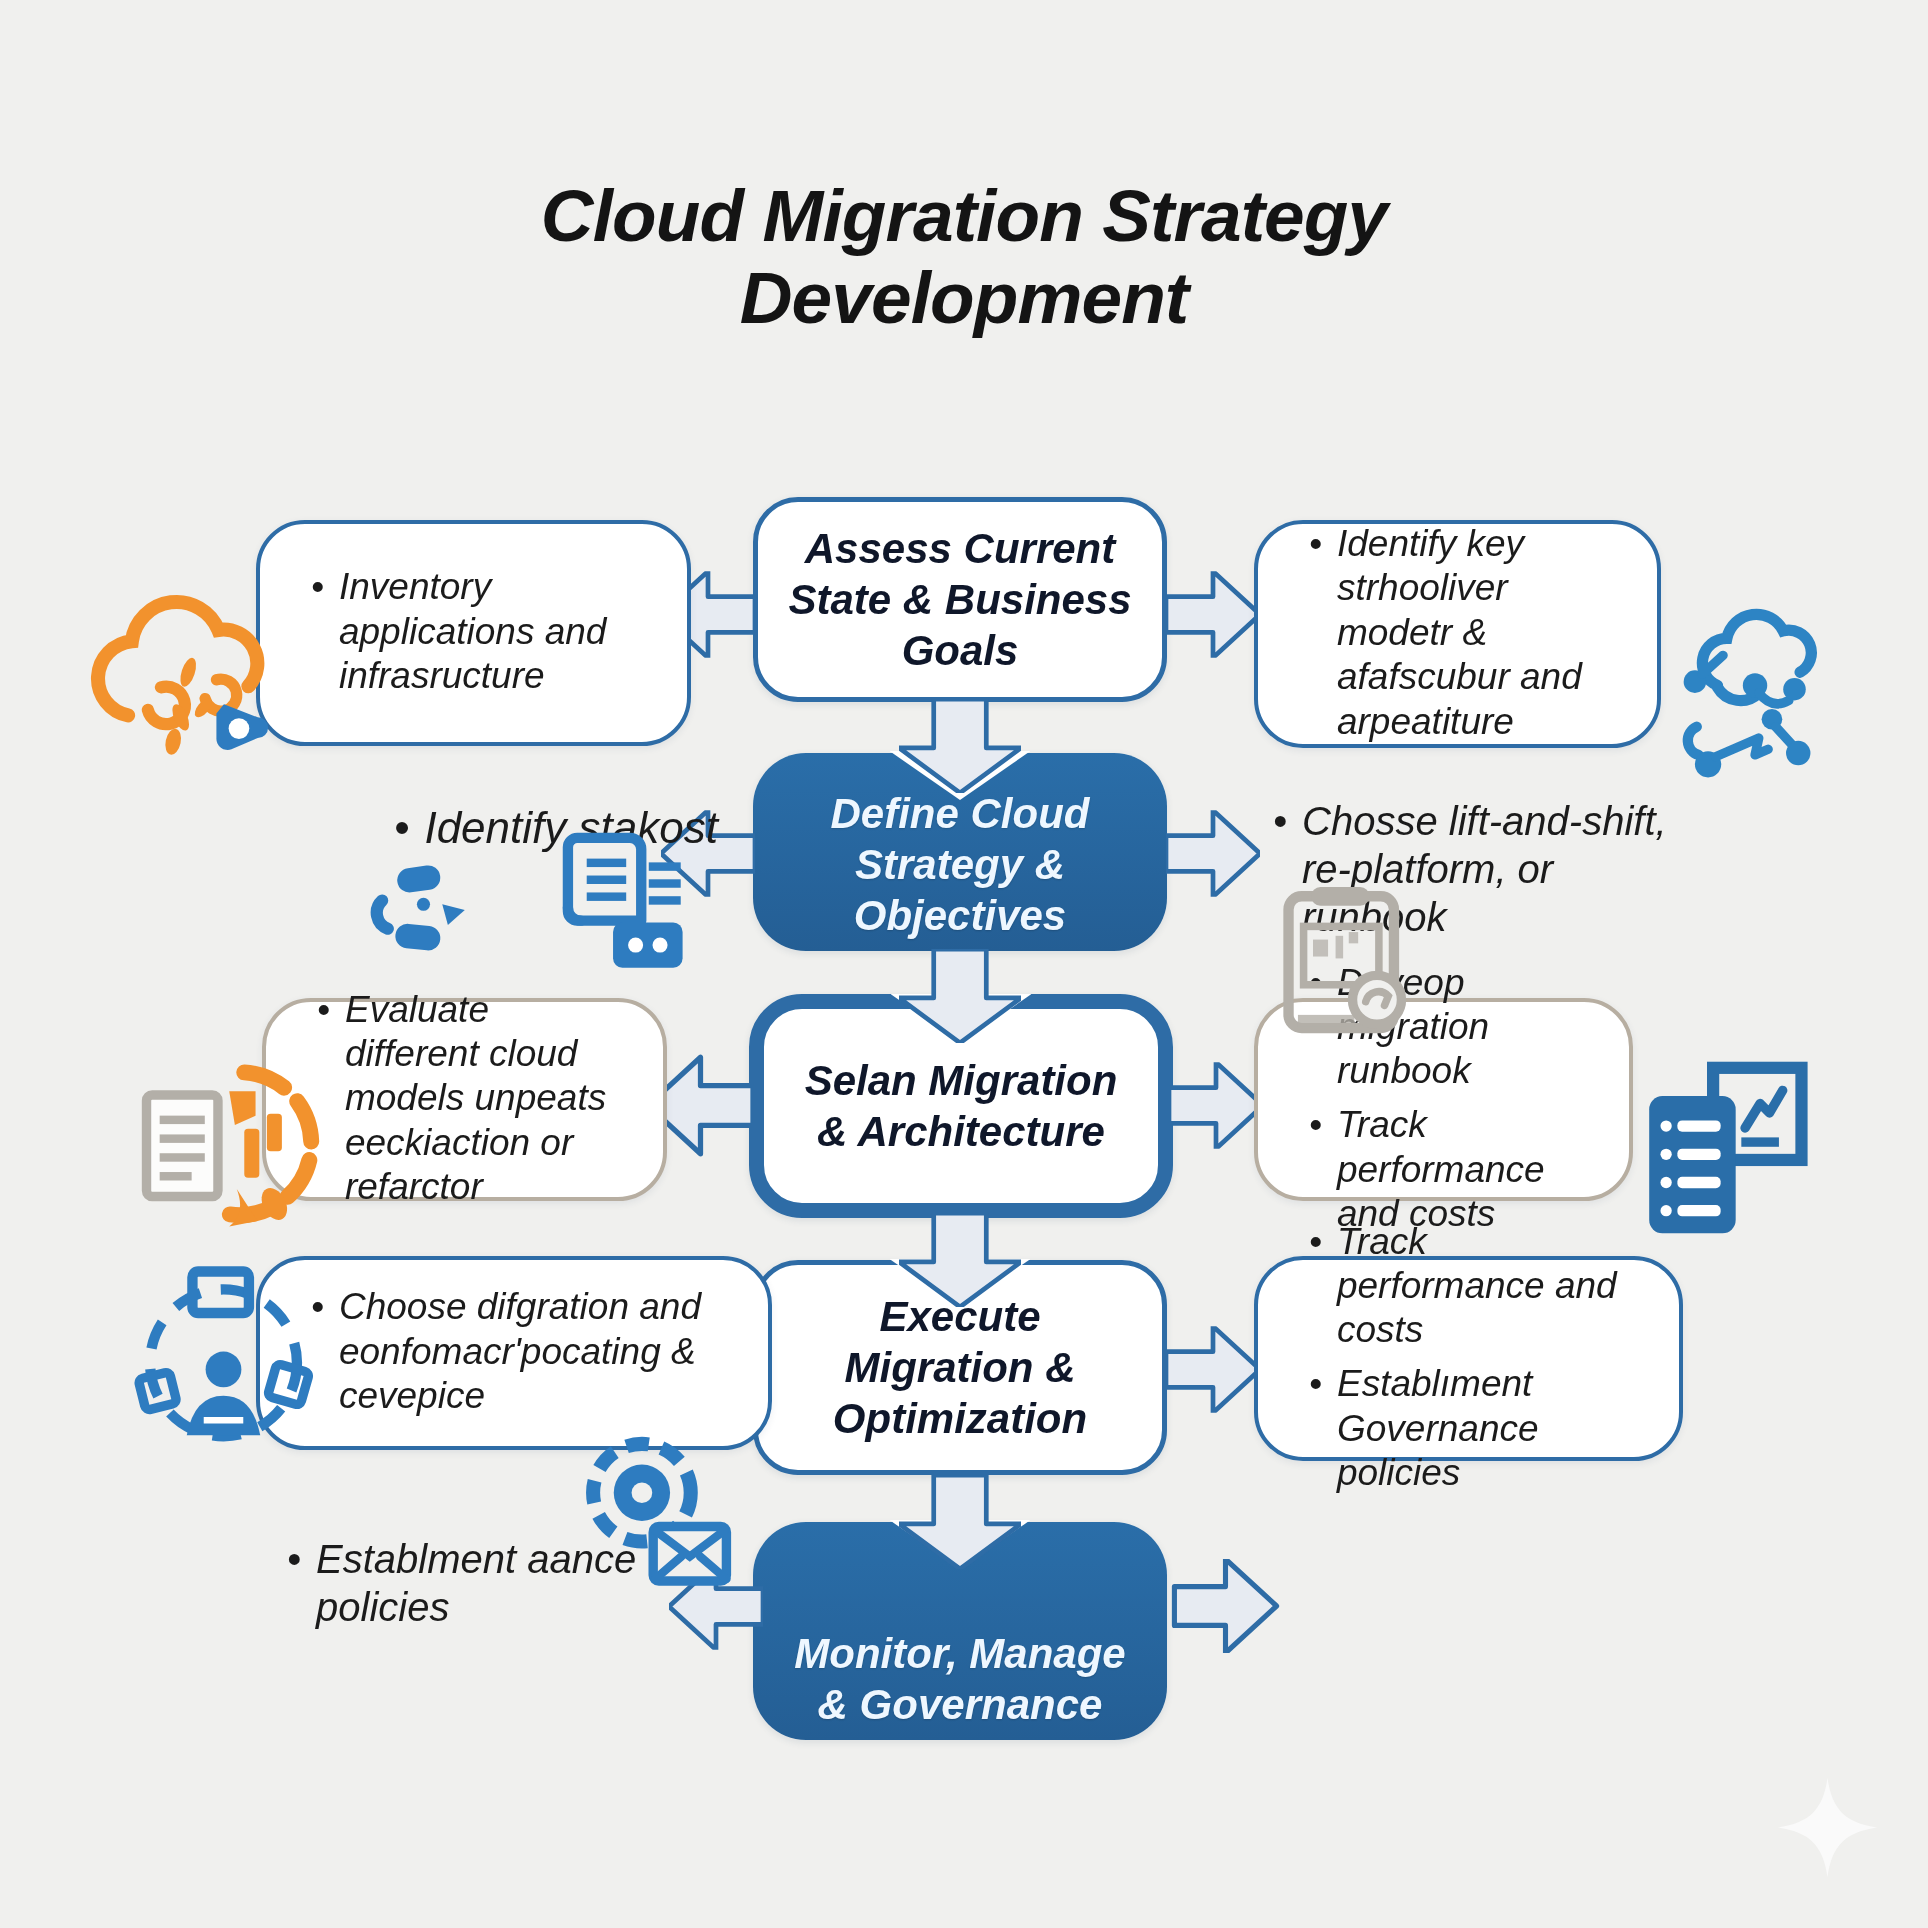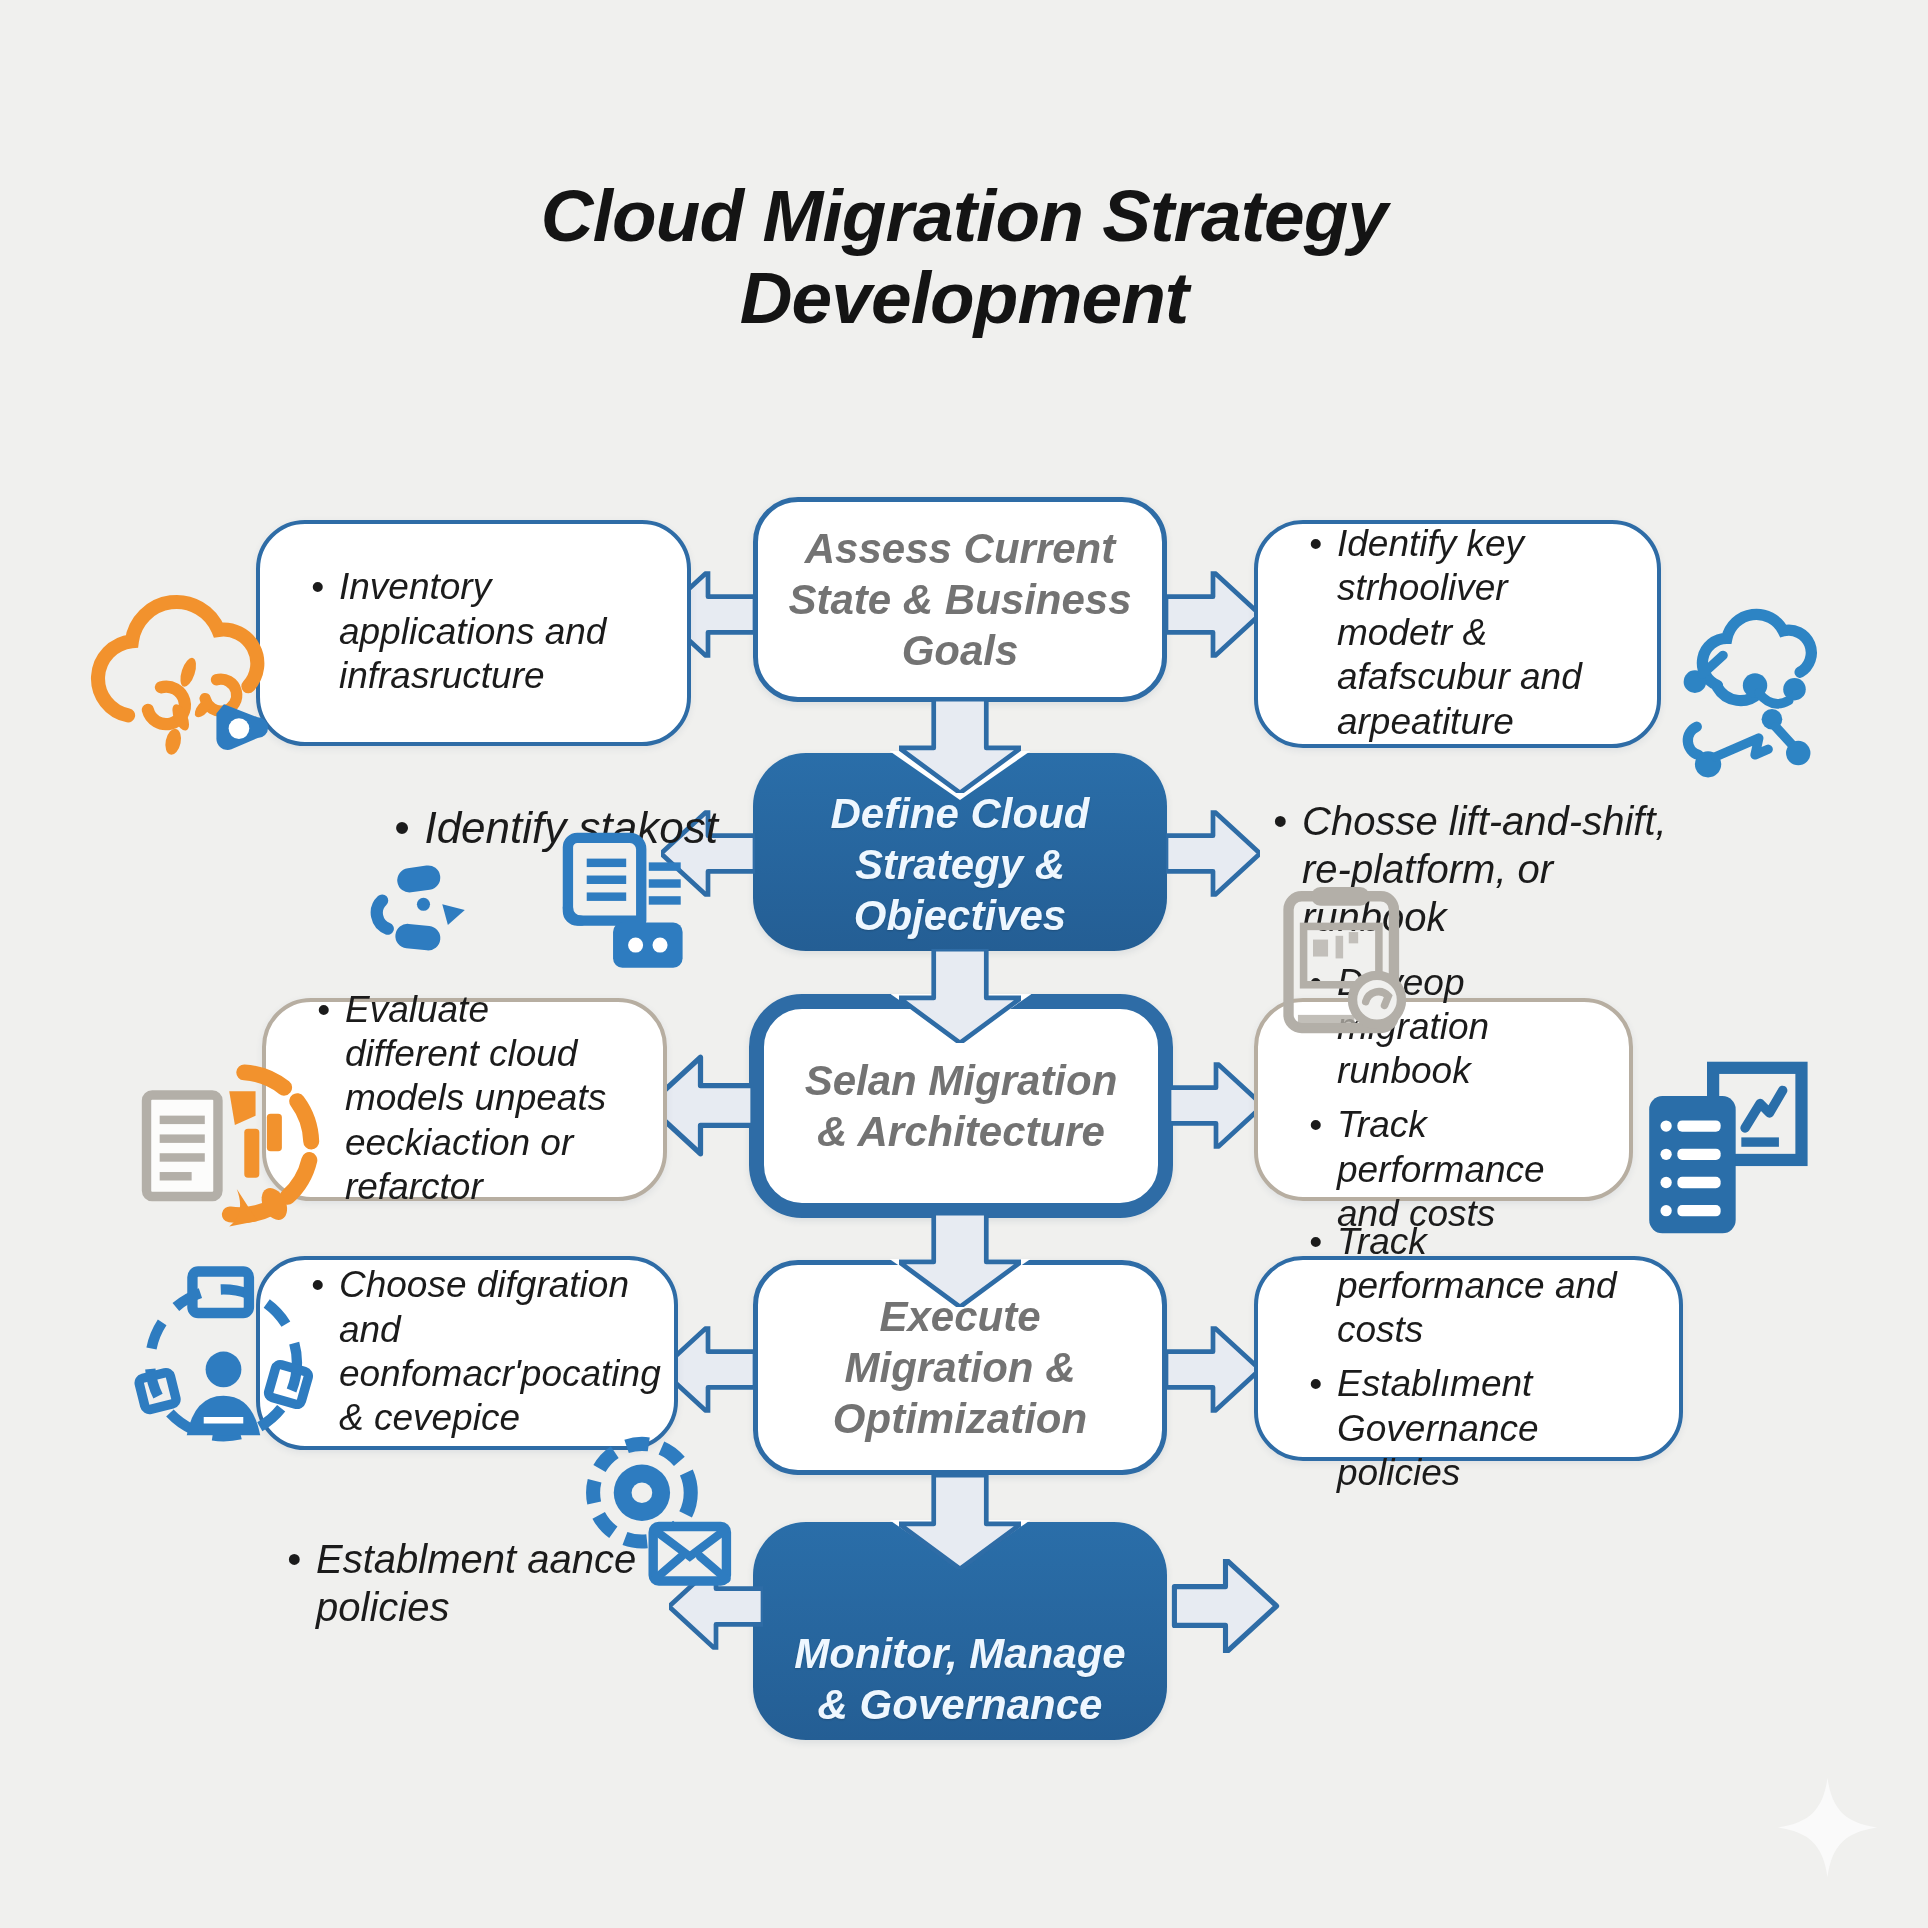--- a/index.html
+++ b/index.html
@@ -9,21 +9,21 @@
     background:#f0f0ee;overflow:hidden;font-style:italic;
   }
   .title{
     position:absolute;left:50%;top:175px;transform:translateX(-50%);
     width:923px;text-align:center;font-size:73px;line-height:1.12;
     font-weight:800;color:#141414;letter-spacing:-0.9px;margin:0;
   }
   
   .step{
     position:absolute;display:flex;align-items:center;justify-content:center;
-    text-align:center;font-weight:700;color:#737373;
+    text-align:center;font-weight:700;color:#0f172a;
     background:#ffffff;border:5.6px solid #2e6ca6;border-radius:45px;
     box-shadow:0 2.8px 7.5px rgba(40,70,100,.10);
     font-size:42px;line-height:1.22;padding:9.4px 26px;box-sizing:border-box;
   }
   .step.filled{
     background:linear-gradient(180deg,#2a6ea9 0%,#245e94 100%);
     border:none;color:#eef7ff;border-radius:53px;
     text-shadow:0 0.9px 1.9px rgba(0,0,0,.18);
     align-items:flex-end;
   }
@@ -162,21 +162,21 @@
       <li>Identify stakost</li>
     </ul>
   </div>
 
   <div class="note boxed tan" style="left:262px;top:998px;width:405px;height:203px;">
     <ul>
       <li>Evaluate different cloud models unpeats eeckiaction or refarctor</li>
     </ul>
   </div>
 
-  <div class="note boxed" style="left:256px;top:1256px;width:422px;height:194px;">
+  <div class="note boxed" style="left:256px;top:1256px;width:516px;height:194px;">
     <ul>
       <li>Choose difgration and eonfomacr'pocating &amp; cevepice</li>
     </ul>
   </div>
 
   <div class="note" style="left:287px;top:1535px;width:443px;font-size:40px;">
     <ul>
       <li>Establment aance policies</li>
     </ul>
   </div>

